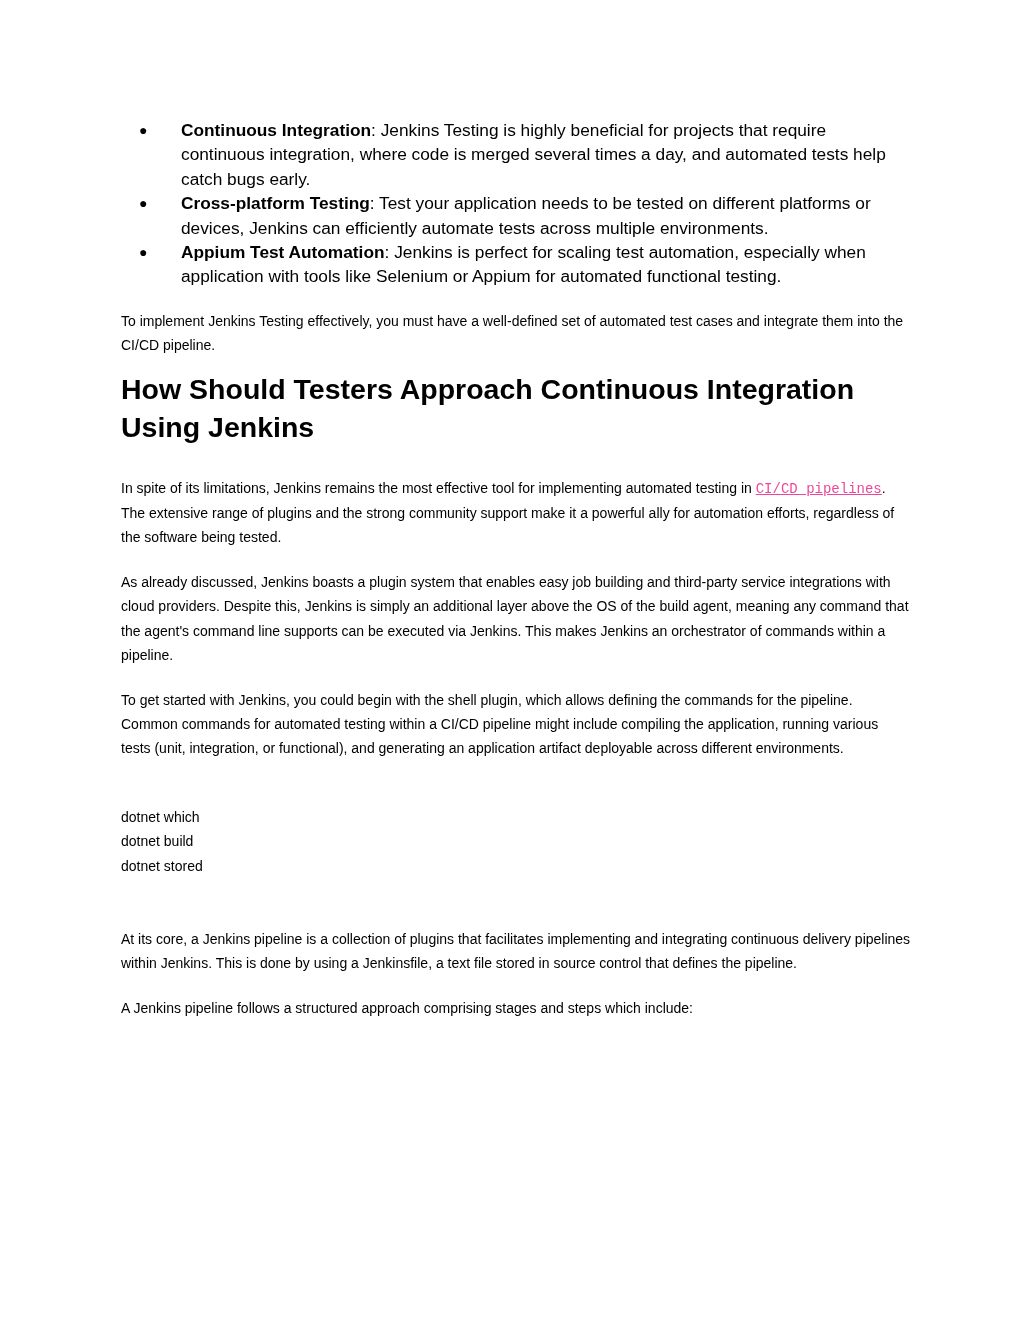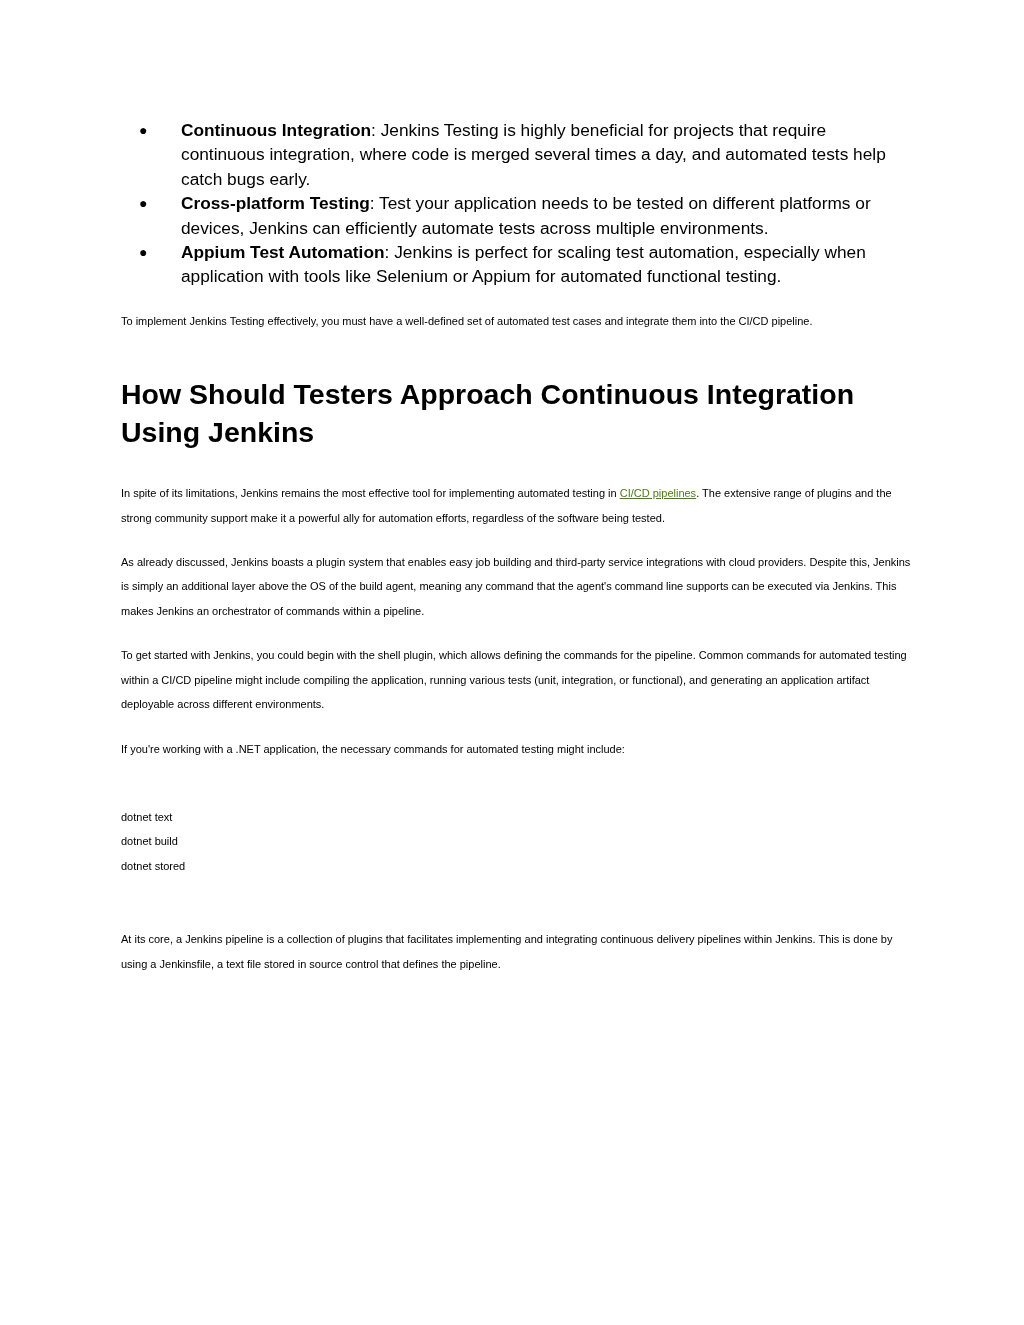--- a/index.html
+++ b/index.html
@@ -1,25 +1,25 @@
 <!DOCTYPE html>
 <html><head>
 <meta charset="utf-8">
 <style>
   html, body { margin: 0; padding: 0; background: #ffffff; }
   body { width: 1024px; height: 1325px; position: relative; overflow: hidden;
          font-family: "Liberation Sans", sans-serif; color: #000; }
   .page { position: absolute; left: 121px; top: 118px; width: 790px; }
-  .p { font-size: 11px; line-height: 24.4px; margin: 0; }
+  .p { font-size: 14px; line-height: 24.4px; margin: 0; }
   ul.bullets { list-style: none; margin: 0; padding: 0; }
   ul.bullets li { position: relative; padding-left: 60px; font-size: 17.3px; line-height: 24.4px; }
   ul.bullets li .bullet { position: absolute; left: 18px; top: 0; font-size: 14px; }
   b { font-weight: bold; }
   h2 { font-size: 28.5px; line-height: 38px; font-weight: bold; margin: 0; }
-  a.link { color: #4d7c0f; text-decoration: underline; }
+  a.link { color: #ec4899; text-decoration: underline; font-family: Liberation Mono, monospace; }
 </style>
 </head>
 <body>
 
 <div class="page">
   <ul class="bullets">
     <li>
       <span class="bullet">●</span>
       <b>Continuous Integration</b><span>: Jenkins Testing is highly beneficial for projects that require continuous integration, where code is merged several times a day, and automated tests help catch bugs early.</span>
     </li>
@@ -28,31 +28,31 @@
       <b>Cross-platform Testing</b><span>: Test your application needs to be tested on different platforms or devices, Jenkins can efficiently automate tests across multiple environments.</span>
     </li>
     <li>
       <span class="bullet">●</span>
       <b>Appium Test Automation</b><span>: Jenkins is perfect for scaling test automation, especially when application with tools like Selenium or Appium for automated functional testing.</span>
     </li>
   </ul>
 
   <p class="p" style="margin-top:20px;">To implement Jenkins Testing effectively, you must have a well-defined set of automated test cases and integrate them into the CI/CD pipeline.</p>
 
-  <h2 style="margin-top:42px;">How Should Testers Approach Continuous Integration Using Jenkins</h2>
+  <h2 style="margin-top:12px;">How Should Testers Approach Continuous Integration Using Jenkins</h2>
 
   <p class="p" style="margin-top:30px;"><span>In spite of its limitations, Jenkins remains the most effective tool for implementing automated testing in </span><a class="link" href="#">CI/CD pipelines</a><span>. The extensive range of plugins and the strong community support make it a powerful ally for automation efforts, regardless of the software being tested.</span></p>
 
   <p class="p" style="margin-top:20px;">As already discussed, Jenkins boasts a plugin system that enables easy job building and third-party service integrations with cloud providers. Despite this, Jenkins is simply an additional layer above the OS of the build agent, meaning any command that the agent's command line supports can be executed via Jenkins. This makes Jenkins an orchestrator of commands within a pipeline.</p>
 
   <p class="p" style="margin-top:20px;">To get started with Jenkins, you could begin with the shell plugin, which allows defining the commands for the pipeline. Common commands for automated testing within a CI/CD pipeline might include compiling the application, running various tests (unit, integration, or functional), and generating an application artifact deployable across different environments.</p>
 
-  <p class="p" style="margin-top:20px;">If you're working with a .NET application, the necessary commands for automated testing might include:</p>
 
   <div style="margin-top:44px;">
-    <div class="p">dotnet text</div>
+    <div class="p">dotnet which</div>
     <div class="p">dotnet build</div>
     <div class="p">dotnet stored</div>
   </div>
 
   <p class="p" style="margin-top:49px;">At its core, a Jenkins pipeline is a collection of plugins that facilitates implementing and integrating continuous delivery pipelines within Jenkins. This is done by using a Jenkinsfile, a text file stored in source control that defines the pipeline.</p>
 
+  <p class="p" style="margin-top:20px;">A Jenkins pipeline follows a structured approach comprising stages and steps which include:</p>
 </div>
 
 </body></html>

